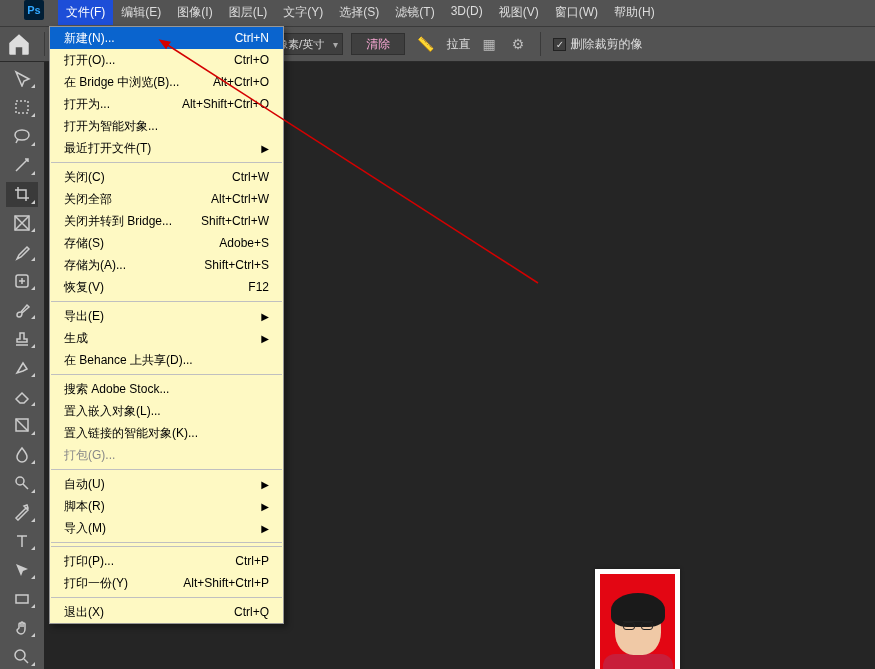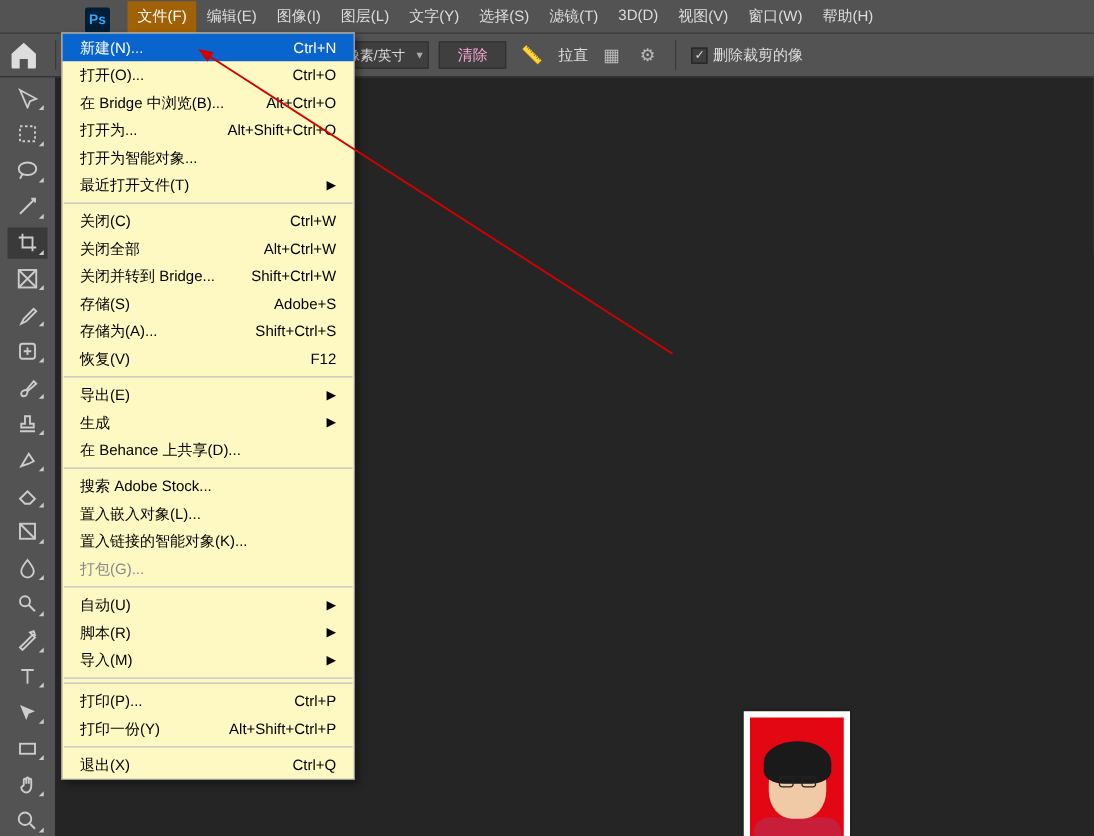--- a/index.html
+++ b/index.html
@@ -1,20 +1,20 @@
 <!DOCTYPE html>
 <html><head>
 <meta charset="utf-8">
 <style>
 * { margin:0; padding:0; box-sizing:border-box; font-family:"Microsoft YaHei","Segoe UI",Arial,sans-serif; }
 body { background:#535353; width:875px; height:669px; overflow:hidden; position:relative; }
-.menubar { height:26px; background:#535353; display:flex; align-items:flex-end; padding-left:24px; font-size:12px; color:#ddd;margin-left:44px; }
+.menubar { height:26px; background:#535353; display:flex; align-items:flex-start; padding-left:24px; font-size:12px; color:#ddd; }
 .ps-logo { width:20px; height:20px; background:#001e36; color:#31a8ff; display:flex; align-items:center; justify-content:center; font-weight:bold; font-size:11px; margin-right:14px; border-radius:2px; }
 .menubar .mitem { padding:4px 8px; cursor:default; }
-.menubar .mitem.active { background:#a16207; color:#fff; }
+.menubar .mitem.active { background:#1d4ed8; color:#fff; }
 .optbar { height:36px; background:#535353; border-top:1px solid #3a3a3a; border-bottom:1px solid #2a2a2a; display:flex; align-items:center; padding-left:6px; color:#ddd; font-size:12px; gap:8px; }
 .home-icon { width:26px; height:26px; display:flex; align-items:center; justify-content:center; fill:#ddd; }
 .sep { width:1px; height:24px; background:#3a3a3a; margin:0 4px; }
 .inputbox { background:#3f3f3f; border:1px solid #303030; height:22px; padding:0 6px; display:flex; align-items:center; font-size:11px; color:#ddd; }
 .inputbox.num { width:70px; }
 .dd { background:#3f3f3f; border:1px solid #303030; height:22px; padding:0 18px 0 6px; display:flex; align-items:center; font-size:11px; color:#ddd; position:relative; }
 .dd::after { content:"▾"; position:absolute; right:4px; font-size:10px; color:#aaa; }
 .btn { background:#3f3f3f; border:1px solid #303030; height:22px; padding:0 14px; display:flex; align-items:center; font-size:12px; color:#f9a8d4; }
 .chev { color:#ccc; font-size:14px; padding:0 2px; }
 .swap-icon { color:#ccc; font-size:14px; padding:0 2px; }

